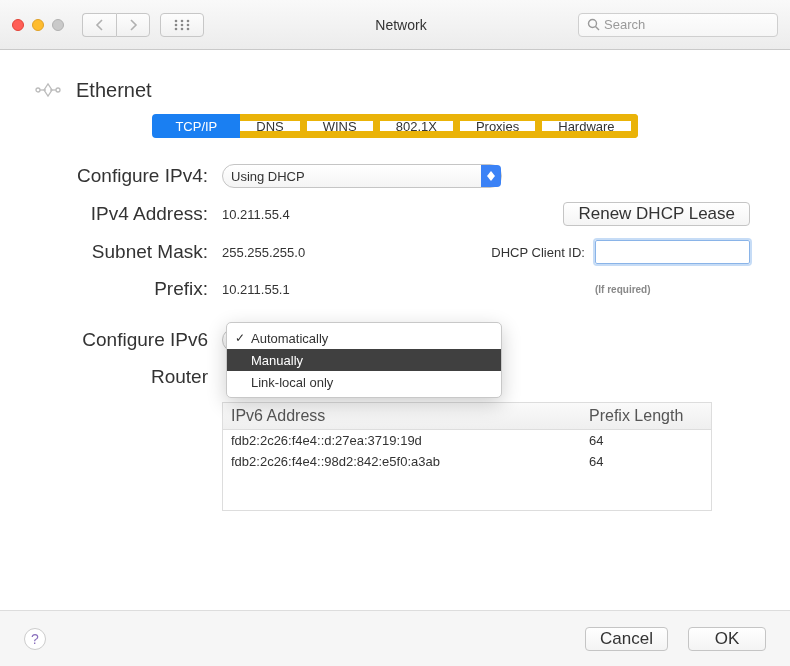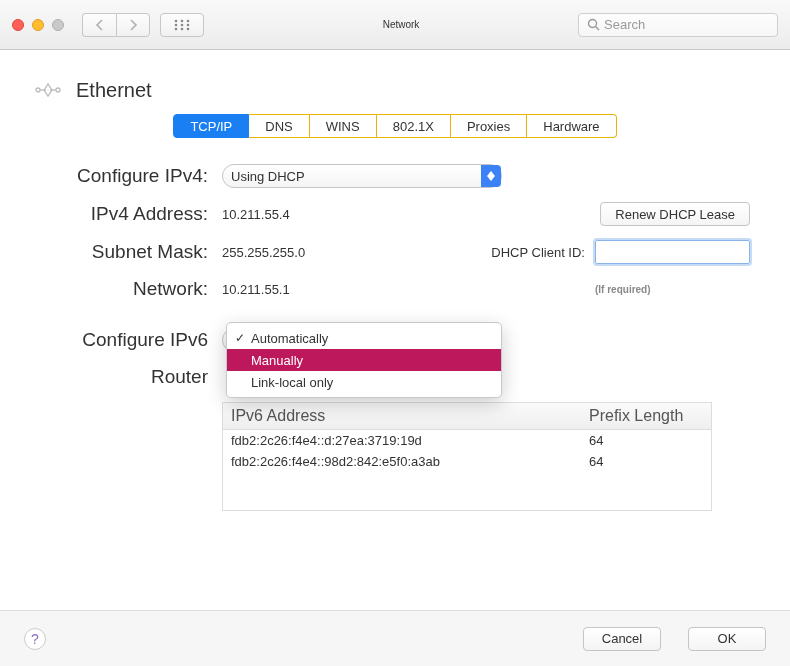--- a/index.html
+++ b/index.html
@@ -10,69 +10,69 @@
 .traffic-lights { display: flex; gap: 8px; margin-right: 18px; }
 .tl { width: 12px; height: 12px; border-radius: 50%; }
 .tl.red{background:#ff5f57;border:1px solid #e34338;}
 .tl.yel{background:#febc2e;border:1px solid #e0a127;}
 .tl.grn{background:#c9c9c9;border:1px solid #b1b1b1;}
 .nav-btns{display:flex;}
 .nav-btn{width:34px;height:24px;background:linear-gradient(#fdfdfd,#f1f1f1);border:1px solid #c7c7c7;display:flex;align-items:center;justify-content:center;color:#b0b0b0;}
 .nav-btn:first-child{border-radius:4px 0 0 4px;border-right:none;}
 .nav-btn:last-child{border-radius:0 4px 4px 0;}
 .grid-btn{width:44px;height:24px;background:linear-gradient(#fdfdfd,#f1f1f1);border:1px solid #c7c7c7;border-radius:4px;margin-left:10px;display:flex;align-items:center;justify-content:center;color:#888;}
-.title{position:absolute;left:12px;right:0;text-align:center;font-size:10px;color:#333;pointer-events:none;}
+.title{position:absolute;left:12px;right:0;text-align:center;font-size:14px;color:#333;pointer-events:none;}
 .search{margin-left:auto;width:200px;height:24px;background:linear-gradient(#fdfdfd,#f6f6f6);border:1px solid #cfcfcf;border-radius:4px;display:flex;align-items:center;padding:0 8px;color:#9a9a9a;font-size:13px;gap:4px;}
 
 
 .content{padding:26px 34px 20px;background:#fff;height:calc(100% - 50px);position:relative;}
 .header-row{display:flex;align-items:center;gap:14px;margin-bottom:10px;}
 .eth-icon{width:28px;height:28px;}
 .header-label{font-size:20px;color:#333;}
 
 
 .tabs{display:flex;justify-content:center;margin-bottom:26px;}
-.tab{height:24px;padding:0 16px;background:#fff;border:1px solid #eab308;display:flex;align-items:center;font-size:13px;color:#333;}
+.tab{height:24px;padding:0 16px;background:#fff;border:7px solid #eab308;display:flex;align-items:center;font-size:13px;color:#333;}
 .tab + .tab{border-left:none;}
 .tab:first-child{border-radius:4px 0 0 4px;}
 .tab:last-child{border-radius:0 4px 4px 0;}
 .tab.active{background:#1a7ff2;color:#fff;border-color:#1a7ff2;}
 
 
 .form{padding:0 6px;}
 .row{display:flex;align-items:center;margin-bottom:14px;}
 .lbl{width:182px;text-align:right;padding-right:14px;font-size:19px;color:#333;}
 .val{font-size:13px;color:#333;}
 .select{position:relative;width:280px;height:24px;background:linear-gradient(#ffffff,#f4f4f4);border:1px solid #c5c5c5;border-radius:12px;display:flex;align-items:center;padding:0 8px;font-size:13px;color:#333;}
 .chevrons{position:absolute;right:0;top:0;height:100%;width:20px;background:#3b82f6;border-radius:0 4px 4px 0;display:flex;flex-direction:column;align-items:center;justify-content:center;color:#fff;gap:0;}
 .chevrons svg{width:8px;height:5px;}
-.btn{height:24px;padding:0 14px;background:linear-gradient(#ffffff,#f4f4f4);border:1px solid #c5c5c5;border-radius:4px;font-size:13px;color:#333;display:inline-flex;align-items:center;}
+.btn{height:24px;padding:0 14px;background:linear-gradient(#ffffff,#f4f4f4);border:1px solid #c5c5c5;border-radius:4px;font-size:17px;color:#333;display:inline-flex;align-items:center;}
 .input{width:155px;height:24px;border:1px solid #8ab4e8;border-radius:2px;background:#fff;padding:0 6px;font-size:13px;outline:2px solid #c6dcf6;}
 .hint{font-size:10px;color:#888;text-align:left;font-weight:bold;}
 
 
 .menu{position:absolute;width:276px;background:#fff;border:1px solid #c8c8c8;border-radius:5px;box-shadow:0 6px 20px rgba(0,0,0,0.2);padding:4px 0;z-index:10;}
 .menu-item{height:22px;padding:0 12px 0 24px;font-size:13px;color:#333;display:flex;align-items:center;position:relative;}
-.menu-item.selected{background:#be185d;color:#fff;}
+.menu-item.selected{background:#404040;color:#fff;}
 .menu-item.checked::before{content:"✓";position:absolute;left:8px;font-size:12px;}
 
 
 .ipv6-table{margin-left:182px;width:490px;border:1px solid #ddd;background:#fff;}
 .ipv6-head{display:flex;background:linear-gradient(#fafafa,#efefef);border-bottom:1px solid #ddd;}
 .ipv6-head .col{font-size:16px;color:#555;padding:4px 8px;}
 .ipv6-body .trow{display:flex;}
 .ipv6-body .col{font-size:13px;color:#333;padding:3px 8px;}
 .col.addr{flex:1;}
 .col.pfx{width:130px;}
 .ipv6-body{min-height:80px;}
 
 
 .footer{position:absolute;left:0;right:0;bottom:0;height:56px;border-top:1px solid #ddd;display:flex;align-items:center;padding:0 24px;background:#f6f6f6;}
 .help{width:22px;height:22px;border:1px solid #ccc;border-radius:50%;background:#fff;display:flex;align-items:center;justify-content:center;color:#8a6fbd;font-size:14px;}
-.footer-btns{margin-left:auto;display:flex;gap:27px;}
+.footer-btns{margin-left:auto;display:flex;gap:20px;}
 .footer .btn{min-width:78px;justify-content:center;}
 
 
 .watermark{position:absolute;left:50%;top:50%;transform:translate(-50%,-50%);font-size:120px;color:rgba(0,0,0,0.03);font-weight:300;font-style:italic;pointer-events:none;letter-spacing:-4px;}
 </style>
 </head>
 <body>
 
 <div class="toolbar">
   <div class="traffic-lights">
@@ -169,21 +169,21 @@
     <div class="row">
       <div class="lbl">Subnet Mask:</div>
       <div class="val">255.255.255.0</div>
       <div style="margin-left:auto;display:flex;align-items:center;gap:10px;">
         <span class="val">DHCP Client ID:</span>
         <input class="input" value="" style="">
       </div>
     </div>
 
     <div class="row">
-      <div class="lbl">Network:</div>
+      <div class="lbl">Prefix:</div>
       <div class="val">10.211.55.1</div>
       <div style="margin-left:auto;width:155px;">
         <div class="hint">(If required)</div>
       </div>
     </div>
 
     <div style="height:14px;"></div>
 
     <div class="row" style="position:relative;">
       <div class="lbl">Configure IPv6</div>

